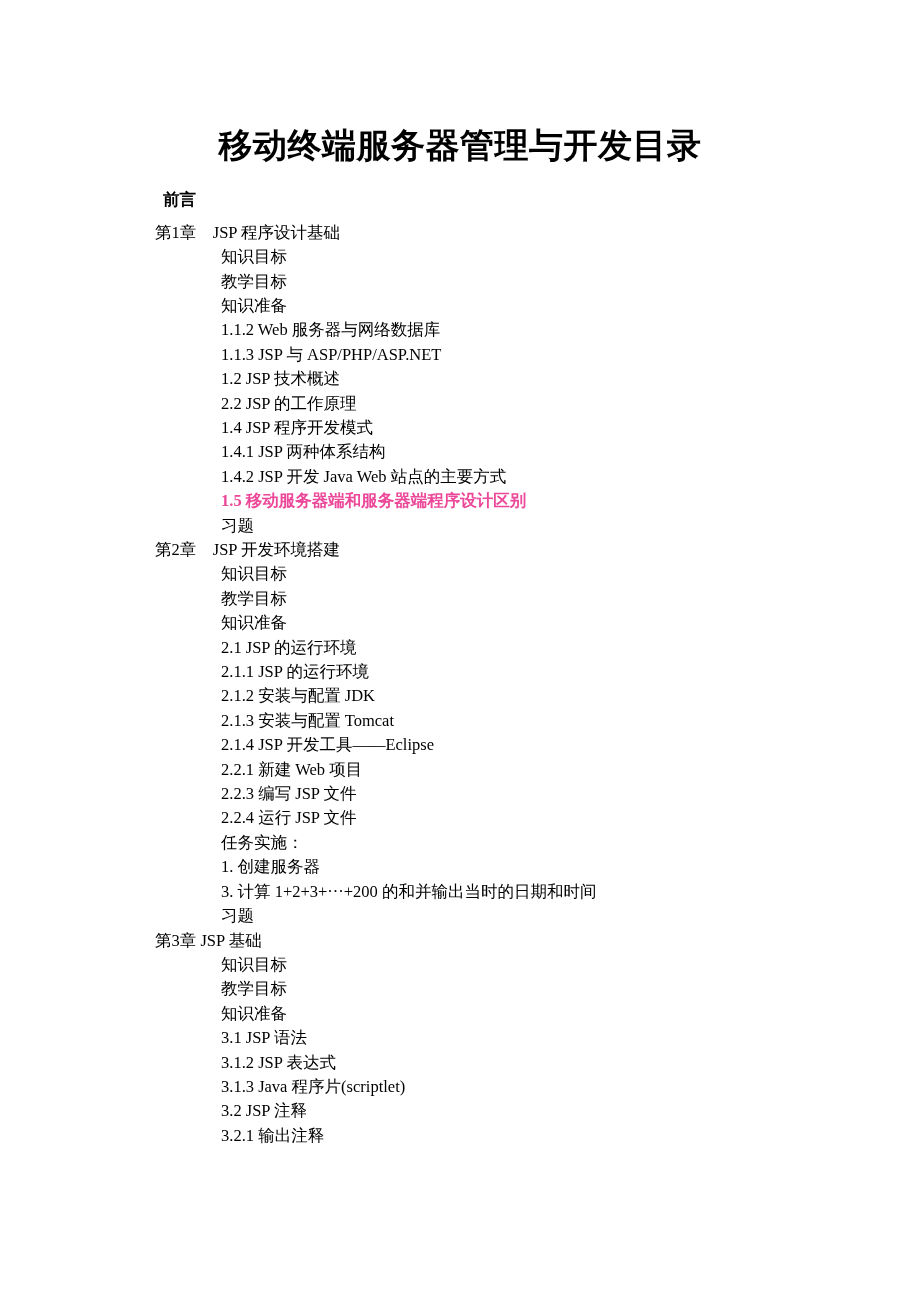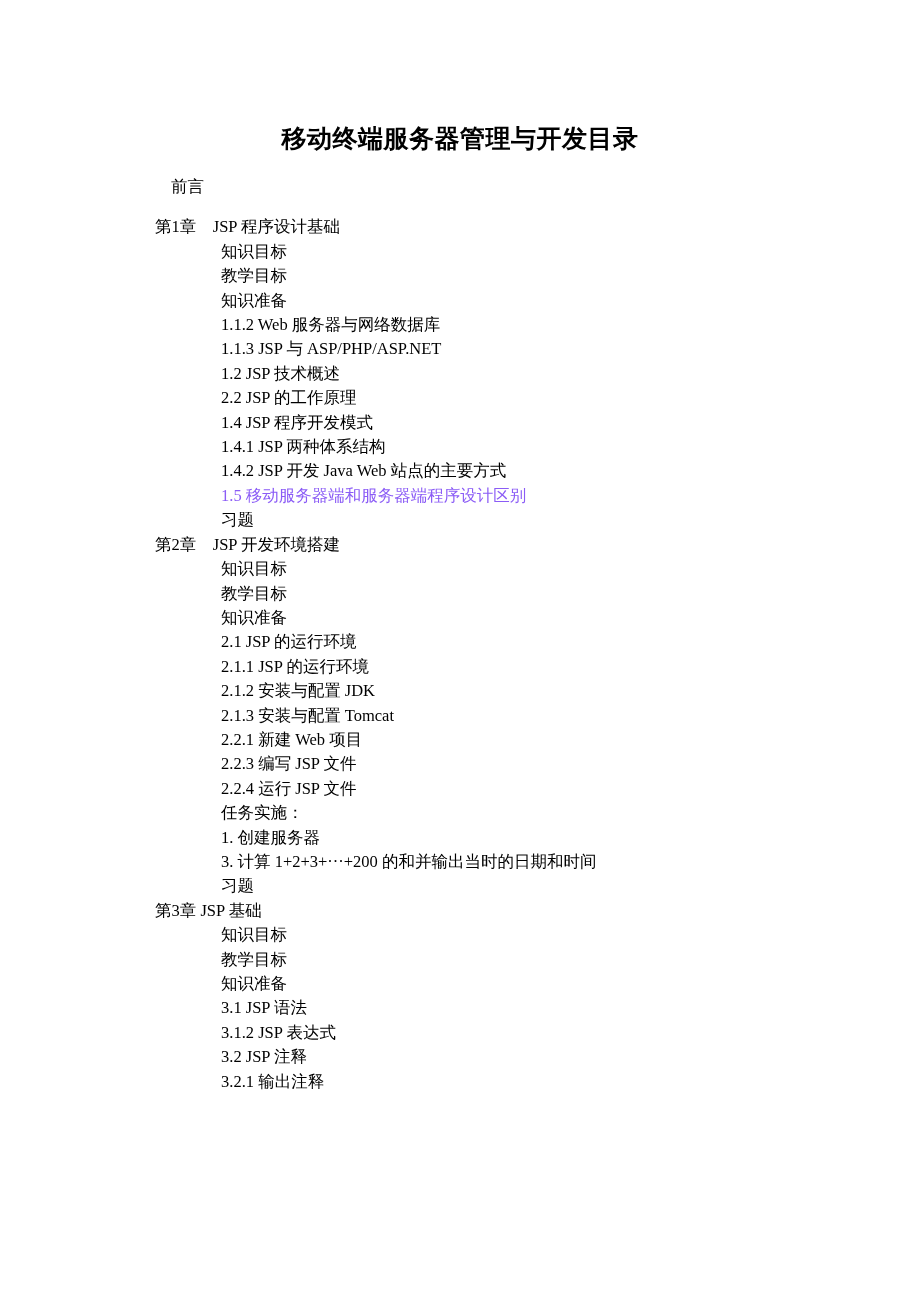--- a/index.html
+++ b/index.html
@@ -10,36 +10,38 @@
       width: 920px;
     }
     .page {
       padding: 120px 155px 60px 155px;
       color: #000000;
       font-size: 16.5px;
       line-height: 1.48;
     }
     .doc-title {
       font-family: "SimHei", "黑体", "Microsoft YaHei", sans-serif;
-      font-size: 25px;
+      font-size: 34px;
       font-weight: bold;
       text-align: center;
       margin: 0 0 18px 0;
       letter-spacing: 0.5px;
     }
     .preface {
-      margin: 16px;
+      margin: 8px;
+      font-weight: bold;
     }
     .chapter-line {
     }
     .entry {
       padding-left: 66px;
     }
     .highlight {
-      color: #8b5cf6;
+      color: #ec4899;
+      font-weight: bold;
     }
   </style>
 </head>
 <body>
 
 <div class="page">
   <h1 class="doc-title">移动终端服务器管理与开发目录</h1>
 
   <div class="preface">前言</div>
 
@@ -58,29 +60,31 @@
   <div class="entry">习题</div>
 
   <div class="chapter-line">第2章　JSP 开发环境搭建</div>
   <div class="entry">知识目标</div>
   <div class="entry">教学目标</div>
   <div class="entry">知识准备</div>
   <div class="entry">2.1 JSP 的运行环境</div>
   <div class="entry">2.1.1 JSP 的运行环境</div>
   <div class="entry">2.1.2 安装与配置 JDK</div>
   <div class="entry">2.1.3 安装与配置 Tomcat</div>
+  <div class="entry">2.1.4 JSP 开发工具——Eclipse</div>
   <div class="entry">2.2.1 新建 Web 项目</div>
   <div class="entry">2.2.3 编写 JSP 文件</div>
   <div class="entry">2.2.4 运行 JSP 文件</div>
   <div class="entry">任务实施：</div>
   <div class="entry">1. 创建服务器</div>
   <div class="entry">3. 计算 1+2+3+···+200 的和并输出当时的日期和时间</div>
   <div class="entry">习题</div>
 
   <div class="chapter-line">第3章 JSP 基础</div>
   <div class="entry">知识目标</div>
   <div class="entry">教学目标</div>
   <div class="entry">知识准备</div>
   <div class="entry">3.1 JSP 语法</div>
   <div class="entry">3.1.2 JSP 表达式</div>
+  <div class="entry">3.1.3 Java 程序片(scriptlet)</div>
   <div class="entry">3.2 JSP 注释</div>
   <div class="entry">3.2.1 输出注释</div>
 </div>
 
 </body></html>

